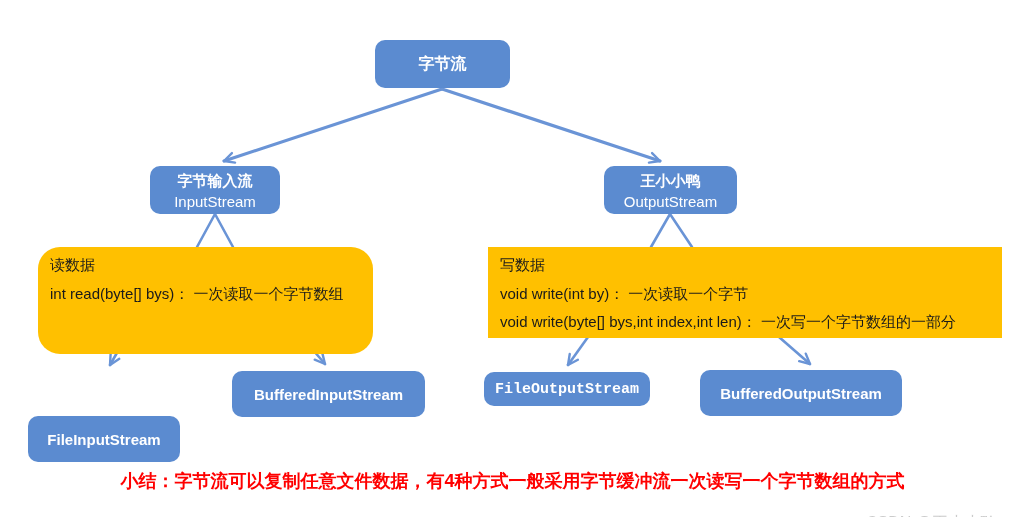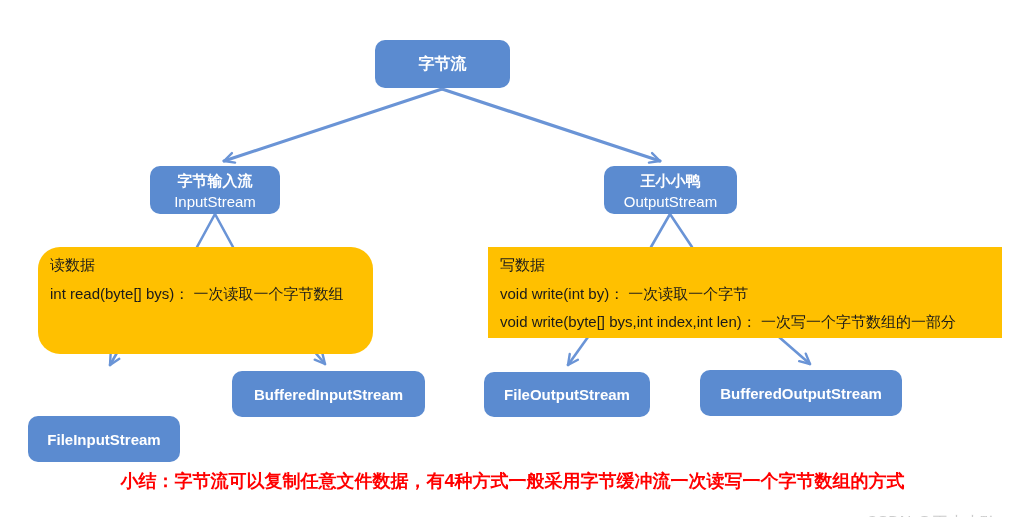--- a/index.html
+++ b/index.html
@@ -55,21 +55,21 @@
   }
   #node-input  { left: 150px; top: 166px; width: 130px; height: 48px; }
   #node-output { left: 604px; top: 166px; width: 133px; height: 48px; }
   .node.branch .t { font-weight: bold; }
   .node.branch .s { font-weight: normal; }
   .node.leaf {
     font-size: 15px; font-weight: bold;
   }
   #leaf-fis { left: 28px;  top: 372px; width: 152px; height: 46px; margin-top: 44px; }
   #leaf-bis { left: 232px; top: 371px; width: 193px; height: 46px; }
-  #leaf-fos { left: 484px; top: 372px; width: 166px; height: 45px; }
+  #leaf-fos { left: 484px; top: 372px; width: 166px; height: 34px; font-family: Liberation Mono, monospace; }
   #leaf-bos { left: 700px; top: 370px; width: 202px; height: 46px; }
   .panel {
     position: absolute;
     background: var(--panel-orange, #ffc000);
     color: var(--panel-text, #1a1a1a);
     font-size: 15px;
     box-sizing: border-box;
     padding: 4px 0 0 12px;
   }
   #panel-read  { left: 38px;  top: 247px; width: 335px; height: 107px; border-radius: 22px; }

